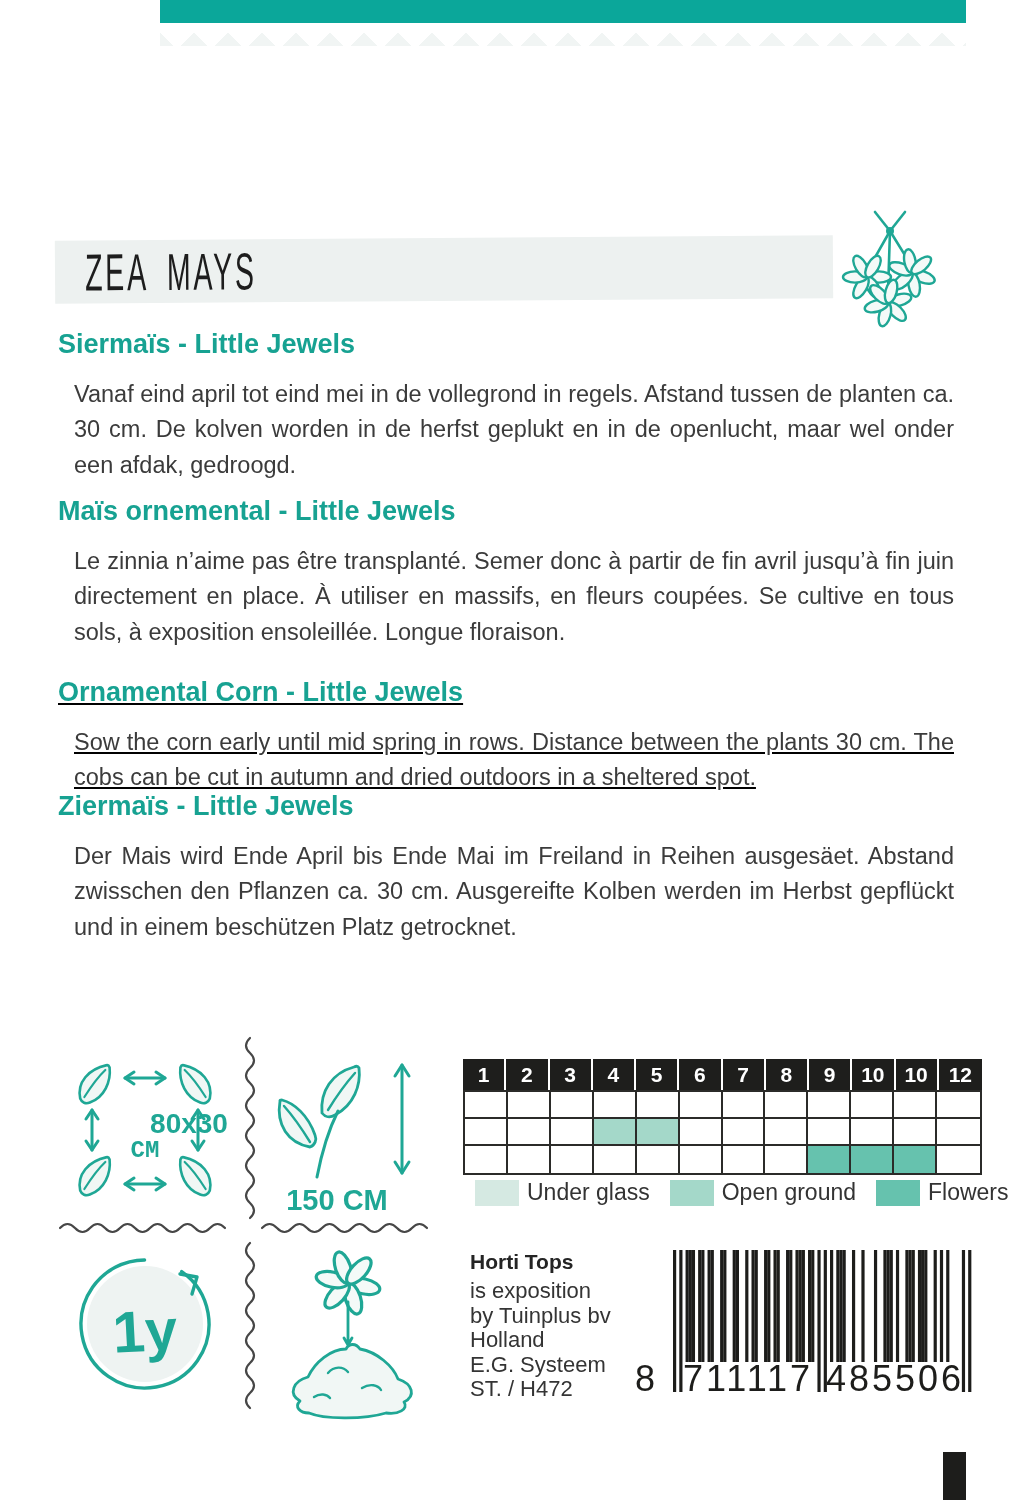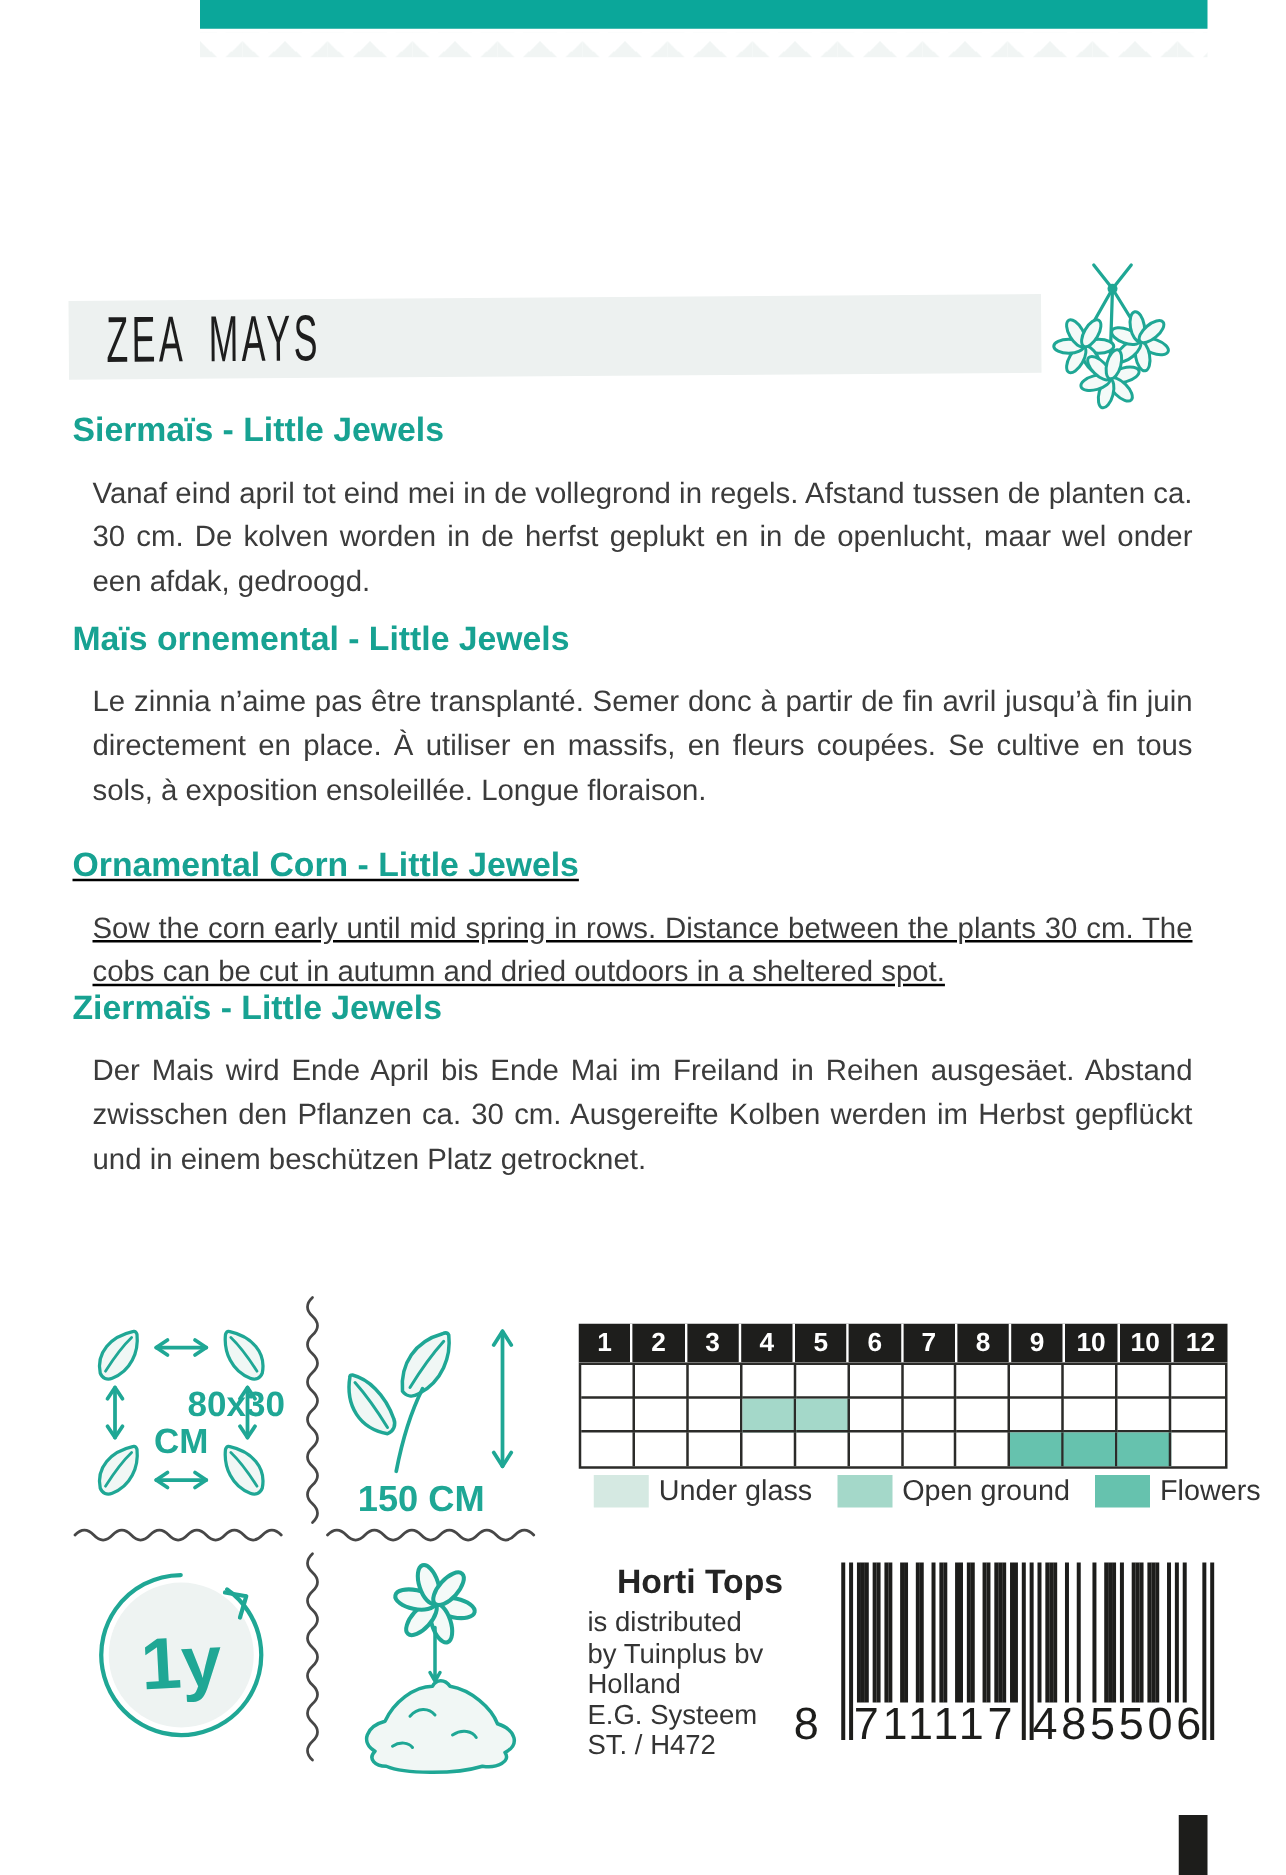--- a/index.html
+++ b/index.html
@@ -20,21 +20,21 @@
     letter-spacing:5px;word-spacing:16px;transform:scaleX(0.55);transform-origin:left center;white-space:nowrap;}
 
   
   .lang{position:absolute;left:58px;width:912px;}
   .lang h2{margin:0 0 6px 0;font-size:27px;line-height:33px;font-weight:bold;color:#17a292;}
   .lang p{margin:16px;font-size:23.5px;line-height:35.3px;color:#3b3b3b;text-align:justify;text-align-last:left;}
 
   
   .pict-label{position:absolute;color:#1fa795;font-weight:bold;text-align:center;}
   #spacing-value{left:95px;top:1108px;width:100px;font-size:28px;margin-left:44px;}
-  #spacing-unit{left:95px;top:1137px;width:100px;font-size:28px;}
+  #spacing-unit{left:95px;top:1137px;width:100px;font-size:24px;font-family:Liberation Mono, monospace;}
   #height-label{left:272px;top:1184px;width:130px;font-size:29px;}
   #lifecycle-label{left:95px;top:1297px;width:100px;font-size:58px;transform:rotate(-3deg);}
 
   svg{position:absolute;overflow:visible;}
   .stroke-teal{stroke:#1fa795;fill:none;stroke-linecap:round;stroke-linejoin:round;}
 
   
   .cal-header{position:absolute;left:463px;top:1059px;width:519px;height:31px;display:grid;
     grid-template-columns:repeat(12,1fr);}
   .cal-m{box-sizing:border-box;background:#1e1e1c;border-right:2px solid #ffffff;
@@ -47,21 +47,21 @@
   .cal-cell:nth-child(n+25){border-bottom:none;}
 
   
   .legend{position:absolute;left:455px;top:1179px;width:530px;display:flex;justify-content:space-between;}
   .legend-item{display:flex;align-items:center;margin-left:20px;}
   .legend-swatch{width:44px;height:26px;margin-right:8px;}
   .legend-label{font-size:23px;color:#333333;white-space:nowrap;}
 
   
   .distributor{position:absolute;left:470px;top:1250px;width:180px;}
-  .distributor h3{margin:0 0 5px 0;font-size:27px;font-weight:bold;color:#242424;text-align:center;}
+  .distributor h3{margin:0 0 5px 0;font-size:21px;font-weight:bold;color:#242424;}
   .distributor p{margin:0;font-size:22px;line-height:24.6px;color:#343434;}
 
   
   .bc-digit{position:absolute;top:1358px;font-size:36px;color:#1d1d1b;text-align:center;letter-spacing:3px;}
   #bc-left{left:626px;width:38px;letter-spacing:0;}
   #bc-g1{left:668px;width:160px;}
   #bc-g2{left:815px;width:160px;}
 
   .corner-mark{position:absolute;left:943px;top:1452px;width:23px;height:48px;background:#1d1d1b;}
 </style>
@@ -253,21 +253,21 @@
       </div>
       <div class="legend-item">
         <div class="legend-swatch" style="background: rgb(102, 194, 174);"></div>
         <span class="legend-label">Flowers</span>
       </div>
     </div>
 
   <div class="distributor">
     <h3>Horti Tops</h3>
     <div id="distributor-lines">
-        <p>is distributed</p>
+        <p>is exposition</p>
         <p>by Tuinplus bv</p>
         <p>Holland</p>
         <p>E.G. Systeem</p>
         <p>ST. / H472</p>
       </div>
   </div>
 
   <svg style="left:630px;top:1250px;" width="350" height="148" viewBox="0 0 350 148">
     <g id="barcode-bars" fill="#1d1d1b">
         <rect x="43.00" y="0" width="3.19" height="142"></rect>

